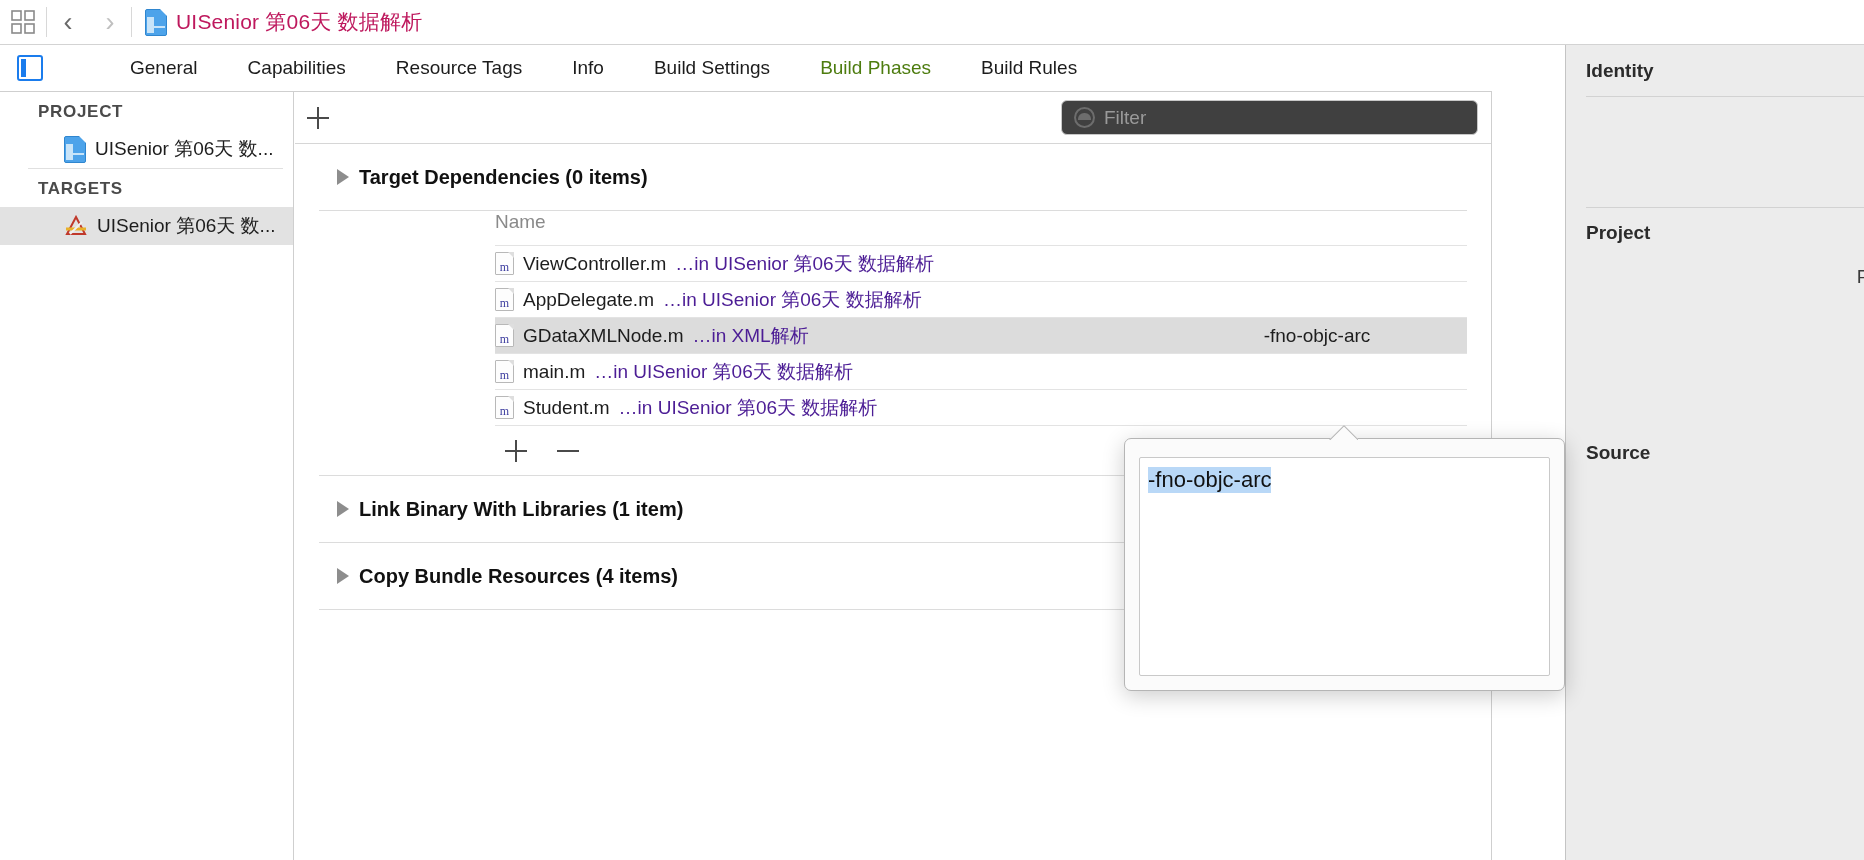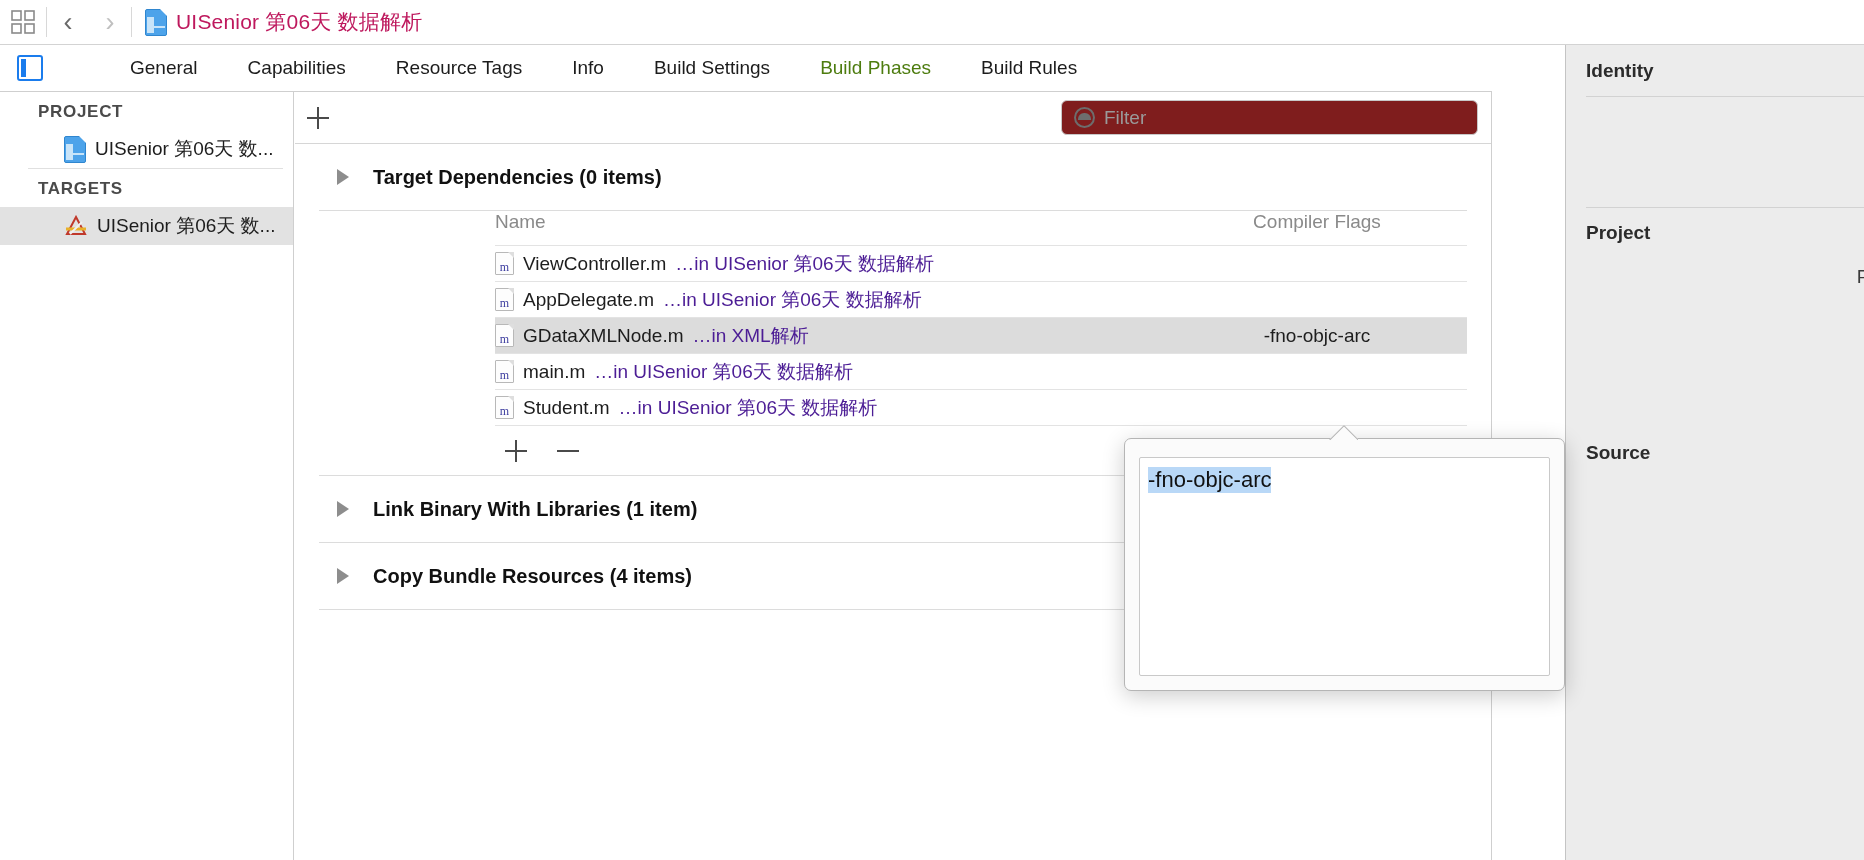--- a/index.html
+++ b/index.html
@@ -117,40 +117,40 @@
     position: relative; color: #4a4a4a;
   }
   .add-phase::before, .add-phase::after {
     content: ""; position: absolute; background: #4a4a4a;
   }
   .add-phase::before { left: 0; right: 0; top: 10px; height: 2px; }
   .add-phase::after { top: 0; bottom: 0; left: 10px; width: 2px; }
 
   .filter-box {
     position: absolute; right: 13px; top: 8px; width: 417px; height: 35px;
-    border: 1px solid #c8c8c8; border-radius: 6px; background: #7f1d1d;
+    border: 1px solid #c8c8c8; border-radius: 6px; background: #404040;
     display: flex; align-items: center; gap: 9px; padding-left: 12px;
   }
   .filter-icon {
     width: 21px; height: 21px; border: 2px solid #6d6d6d; border-radius: 50%;
     position: relative; overflow: hidden; flex: none;
   }
   .filter-icon::after {
     content: ""; position: absolute; left: 2px; right: 2px; top: 4px; height: 7px;
     background: #6d6d6d; border-radius: 6px 6px 0 0;
   }
   .filter-text { font-size: 19px; color: #9a9a9a; }
 
   .phase-area { padding: 0 24px; }
 
   .phase {
     border-bottom: 1px solid #dcdcdc;
   }
   .phase-header {
-    display: flex; align-items: center; gap: 24px;
+    display: flex; align-items: center; gap: 10px;
     height: 66px; padding-left: 18px; position: relative;
   }
   .tri {
     width: 0; height: 0; flex: none;
     border-top: 8px solid transparent; border-bottom: 8px solid transparent;
     border-left: 12px solid #8d8d8d;
   }
   .tri.open {
     border-left: 9px solid transparent; border-right: 9px solid transparent;
     border-top: 12px solid #8d8d8d; border-bottom: 0;
@@ -340,21 +340,20 @@
           <span class="tri"></span>
           <span class="phase-title">Target Dependencies (0 items)</span>
         </div>
       </div>
 
       <div class="phase">
 
         <div class="file-table">
           <div class="ft-head">
             <span class="ft-name">Name</span>
-            <span class="ft-flags">Compiler Flags</span>
           </div>
 
           <div class="ft-row">
             <span class="cell-name">
               <span class="m-icon">
                 <span class="pg"></span>
                   <span class="fold"></span>
                   <span class="ltr">m</span>
               </span>
               <span>ViewController.m</span>

